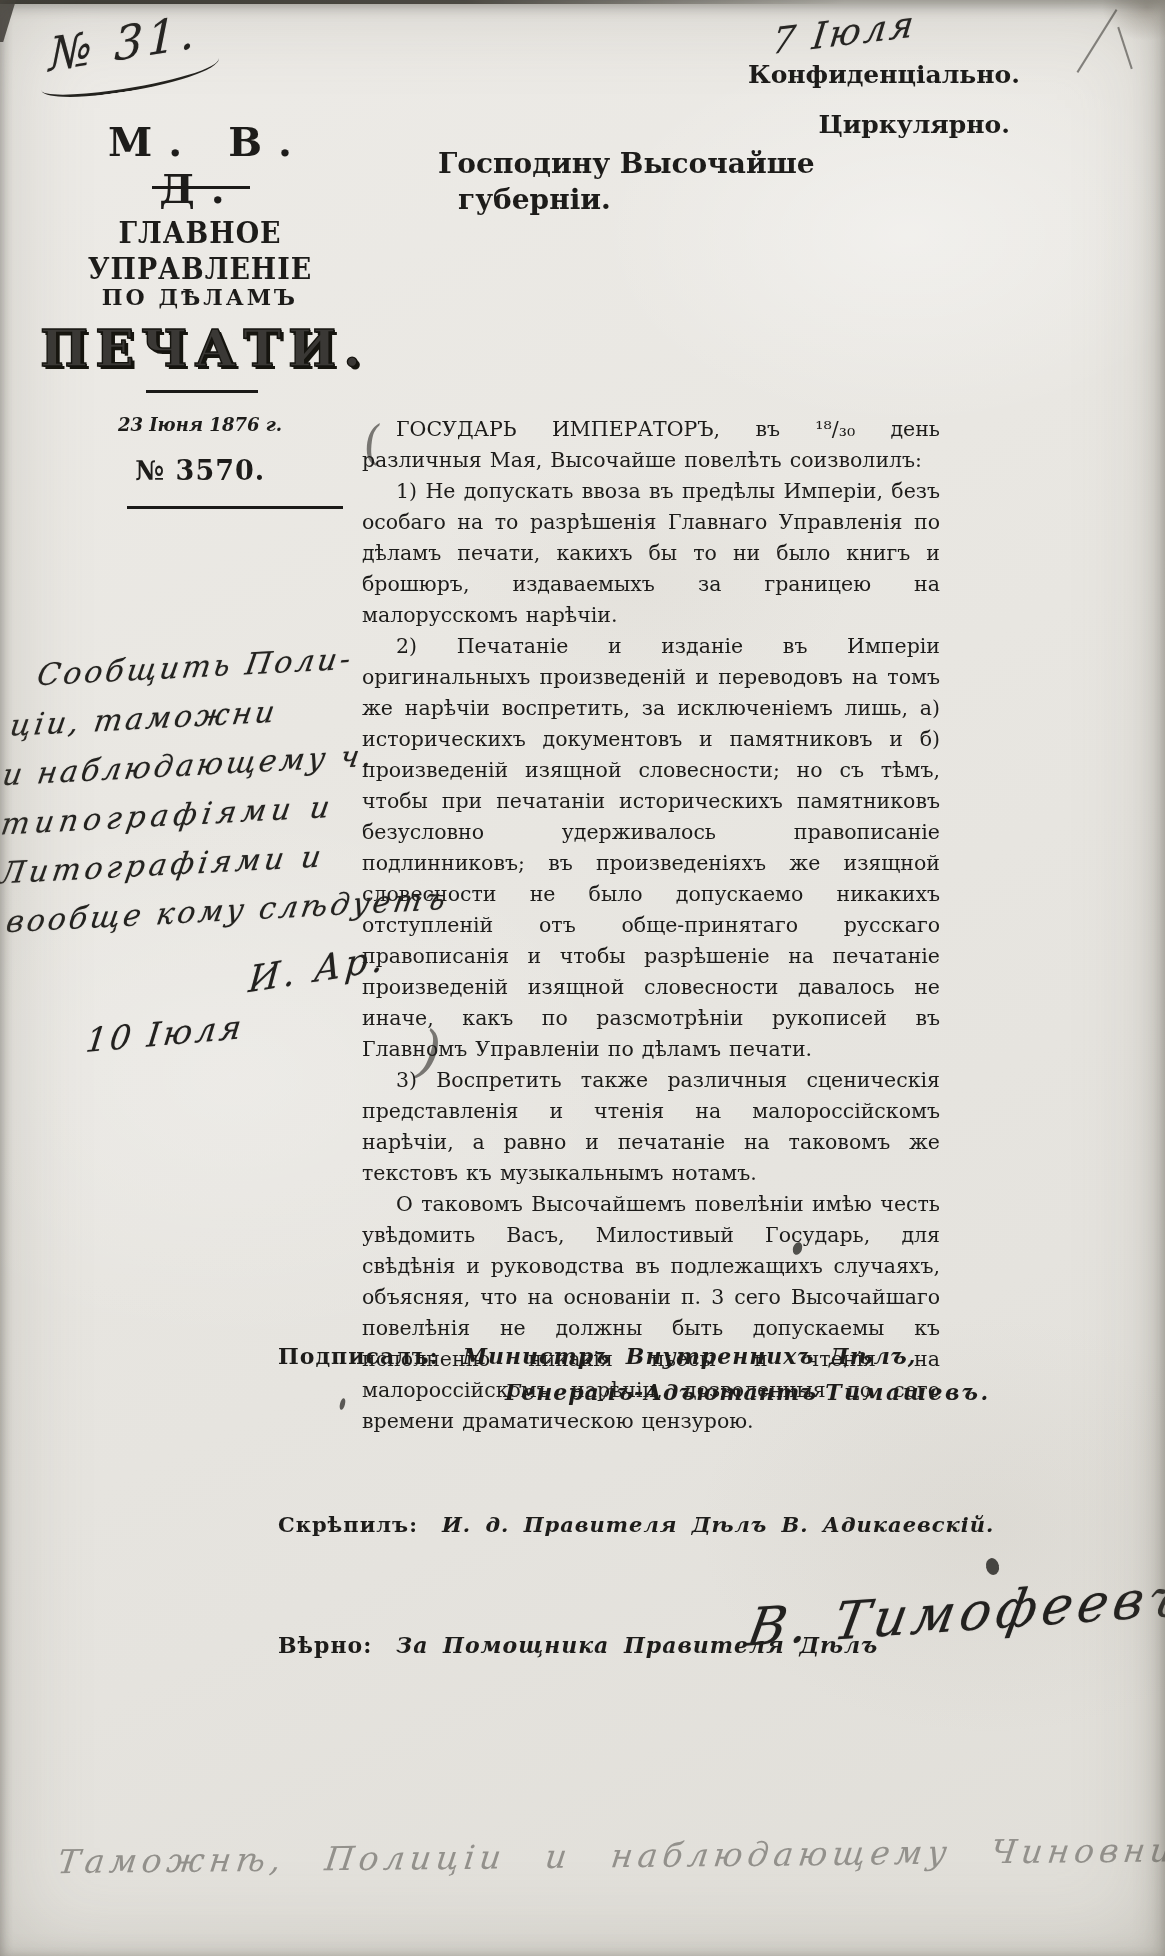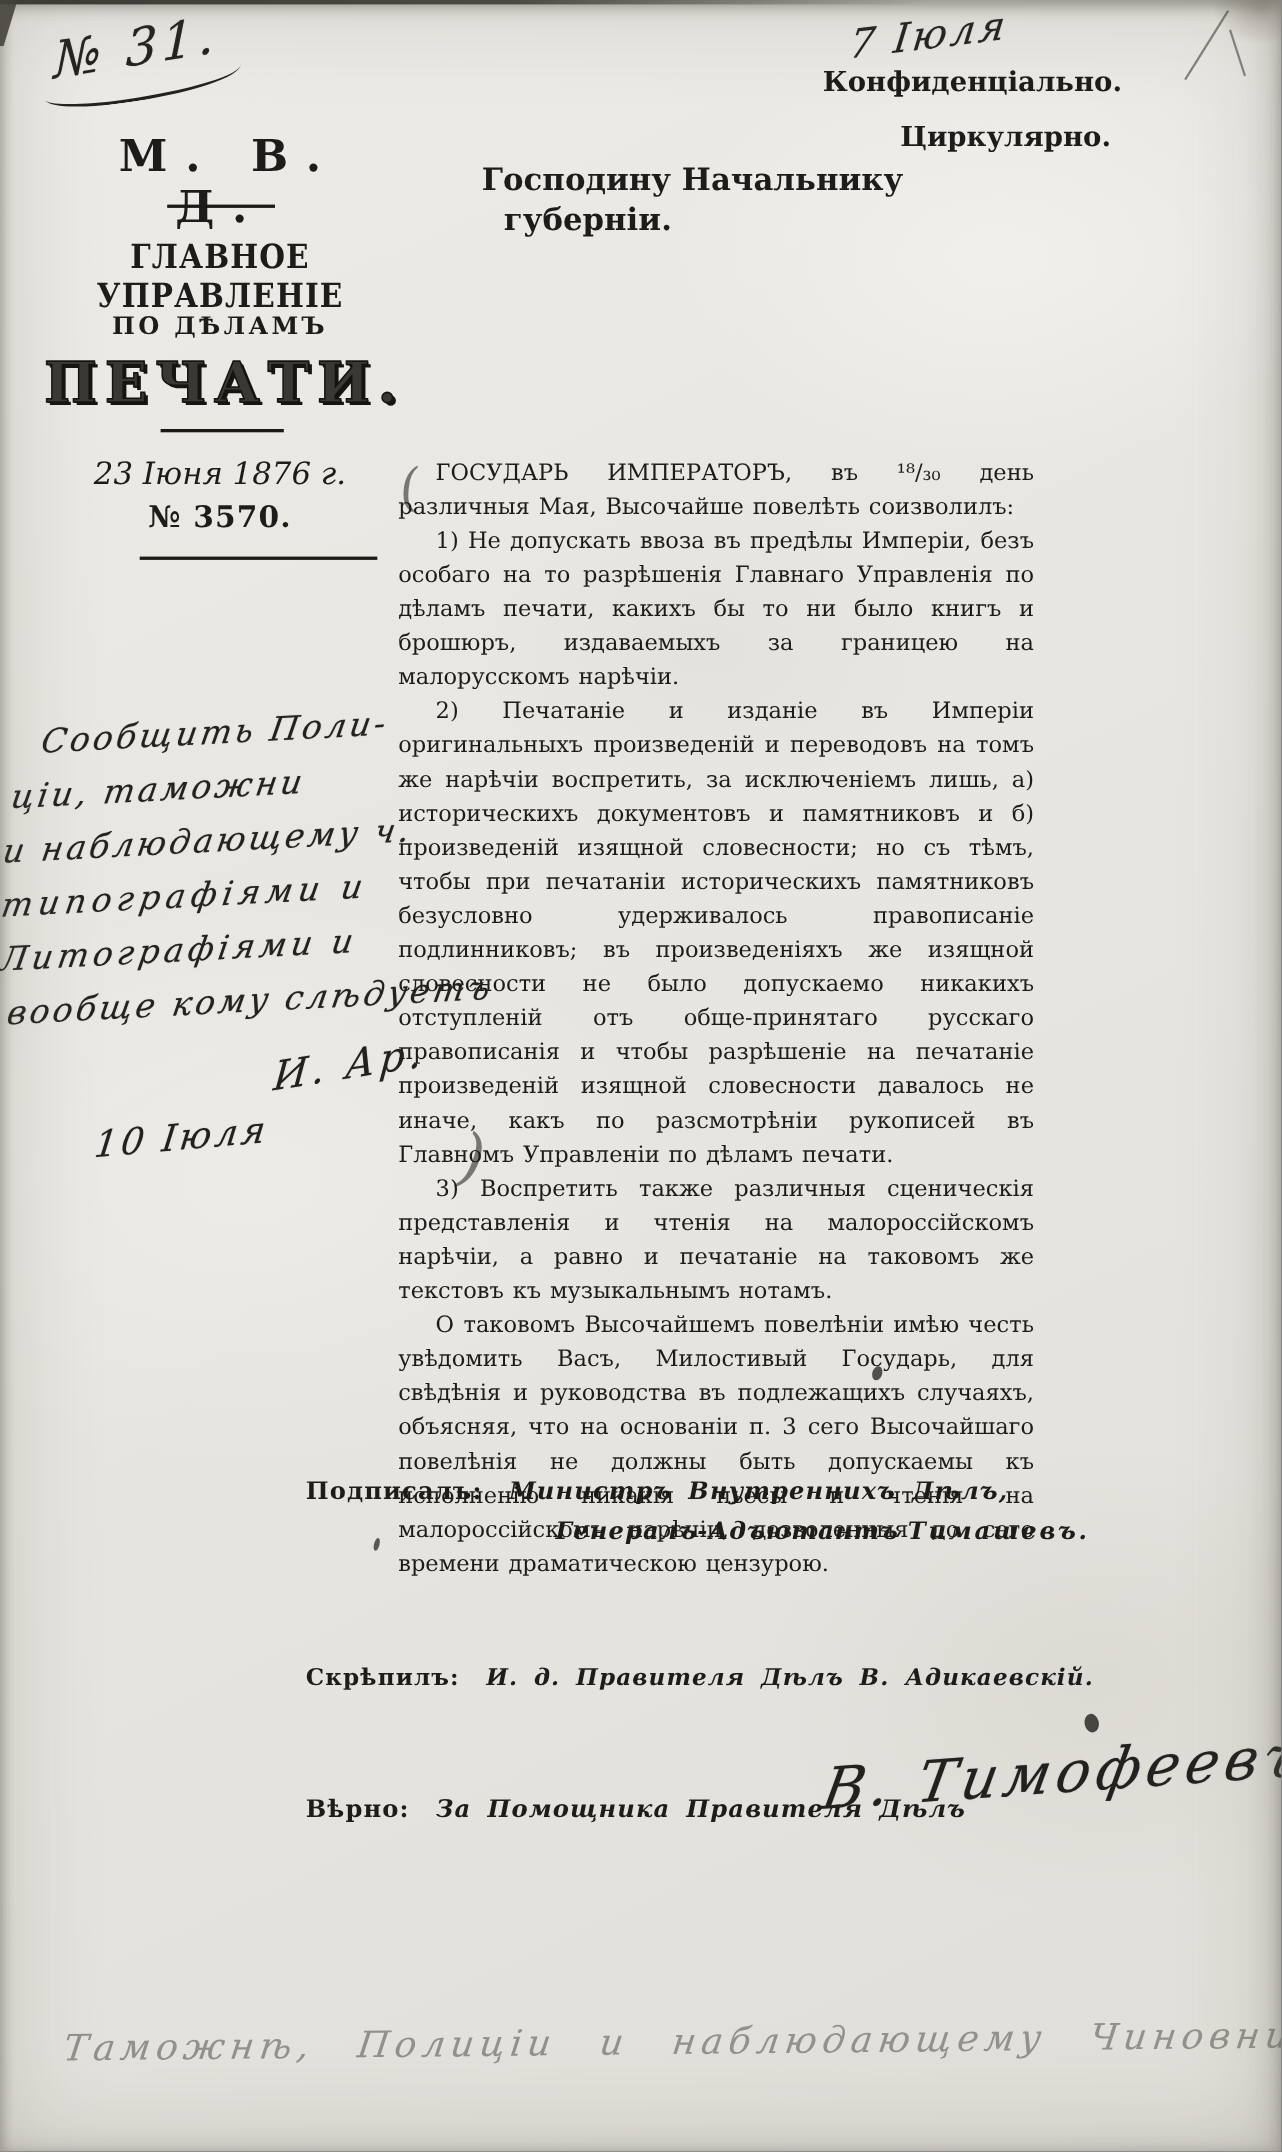--- a/index.html
+++ b/index.html
@@ -49,21 +49,21 @@
   .lh-mvd{position:absolute;left:0;right:0;top:118px;font-size:40px;font-weight:bold;
     letter-spacing:16px;text-indent:16px;}
   .lh-rule1{left:152px;top:186px;width:98px;}
   .lh-glav{position:absolute;left:-20px;right:-20px;top:218px;font-size:28px;font-weight:bold;
     letter-spacing:1px;transform:scale(.96,1.08);}
   .lh-podel{position:absolute;left:0;right:0;top:284px;font-size:22px;font-weight:bold;letter-spacing:3px;}
   .lh-pech{position:absolute;left:0;right:0;top:318px;font-size:51px;font-weight:bold;
     letter-spacing:7px;color:#3a3835;-webkit-text-stroke:1.4px #15140f;
     text-shadow:3px 3px 0 #16150f, 1px 1px 0 #16150f;}
   .lh-rule2{left:146px;top:390px;width:112px;}
-  .lh-date{position:absolute;left:0;right:0;top:414px;font-size:28px;font-weight:normal;font-style:italic;}
+  .lh-date{position:absolute;left:0;right:0;top:414px;font-size:18px;font-weight:bold;font-style:italic;}
   .lh-num{position:absolute;left:0;right:0;top:455px;font-size:27px;font-weight:bold;letter-spacing:1px;}
   .lh-rule3{left:127px;top:506px;width:216px;}
 
   
   .recipient{left:438px;top:146px;font-size:28px;font-weight:bold;line-height:36px;}
   .recipient .l2{margin-left:20px;}
 
   
   .body-col{position:absolute;left:362px;top:414px;width:578px;
     font-size:20.5px;line-height:31px;text-align:justify;
@@ -137,21 +137,21 @@
     <div class="lh-podel">ПО ДѢЛАМЪ</div>
     <div class="lh-pech">ПЕЧАТИ.</div>
     <div class="lh-date">23 Іюня 1876 г.</div>
     <div class="lh-num">№ 3570.</div>
   </div>
   <div class="rule lh-rule1"></div>
   <div class="rule lh-rule2"></div>
   <div class="rule lh-rule3"></div>
 
   <div class="print recipient">
-    <div>Господину Начальнику</div>
+    <div>Господину Высочайше</div>
     <div class="l2">губерніи.</div>
   </div>
 
   <div class="paren paren-open">(</div>
   <div class="paren paren-close">)</div>
 
   <div class="body-col">
     <p>ГОСУДАРЬ ИМПЕРАТОРЪ, въ ¹⁸/₃₀ день различныя Мая, Высочайше повелѣть соизволилъ:</p>
     <p>1) Не допускать ввоза въ предѣлы Имперіи, безъ особаго на то разрѣшенія Главнаго Управленія по дѣламъ печати, какихъ бы то ни было книгъ и брошюръ, издаваемыхъ за границею на малорусскомъ нарѣчіи.</p>
     <p>2) Печатаніе и изданіе въ Имперіи оригинальныхъ произведеній и переводовъ на томъ же нарѣчіи воспретить, за исключеніемъ лишь, а) историческихъ документовъ и памятниковъ и б) произведеній изящной словесности; но съ тѣмъ, чтобы при печатаніи историческихъ памятниковъ безусловно удерживалось правописаніе подлинниковъ; въ произведеніяхъ же изящной словесности не было допускаемо никакихъ отступленій отъ обще-принятаго русскаго правописанія и чтобы разрѣшеніе на печатаніе произведеній изящной словесности давалось не иначе, какъ по разсмотрѣніи рукописей въ Главномъ Управленіи по дѣламъ печати.</p>

